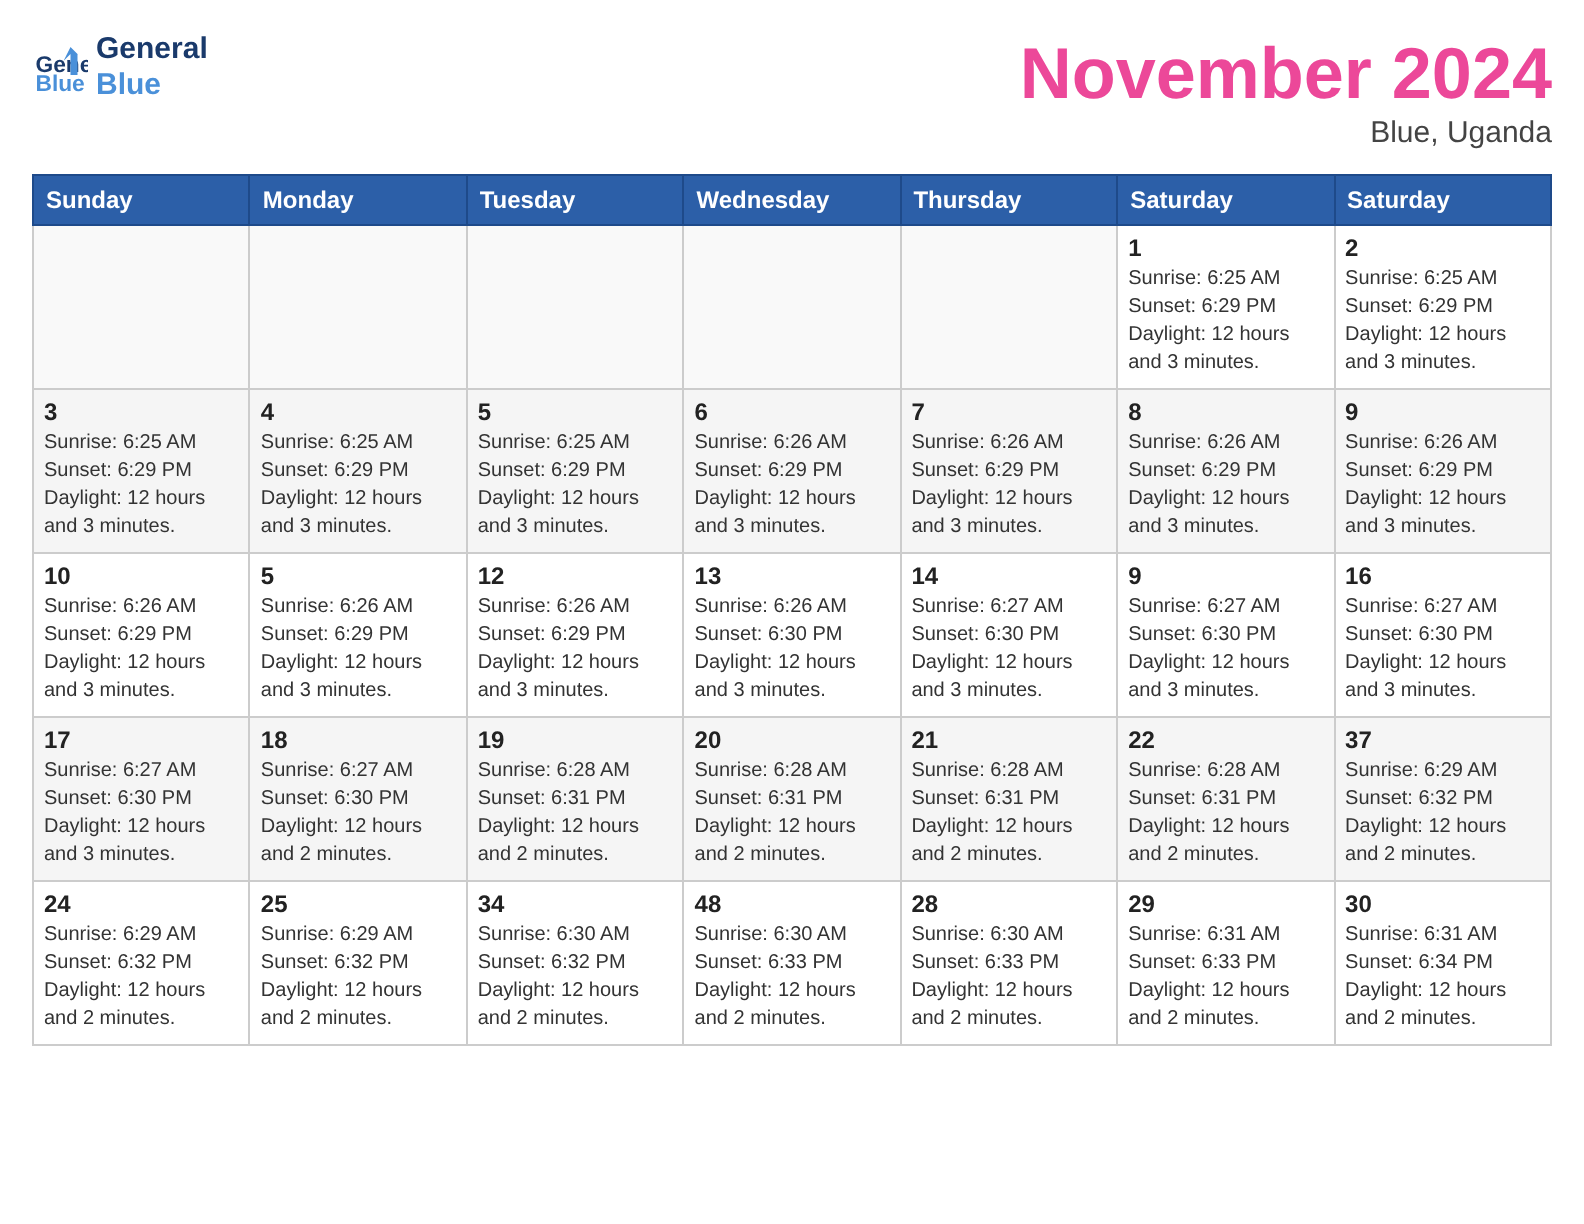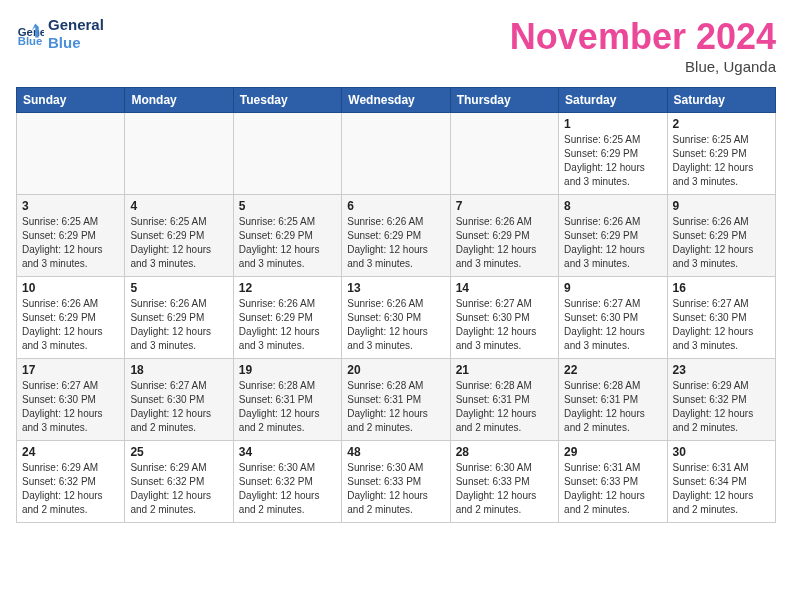--- a/index.html
+++ b/index.html
@@ -199,21 +199,21 @@
         </td>
         <td>
           <div class="day-num">21</div>
           <div class="day-info">Sunrise: 6:28 AM<br>Sunset: 6:31 PM<br>Daylight: 12 hours and 2 minutes.</div>
         </td>
         <td>
           <div class="day-num">22</div>
           <div class="day-info">Sunrise: 6:28 AM<br>Sunset: 6:31 PM<br>Daylight: 12 hours and 2 minutes.</div>
         </td>
         <td>
-          <div class="day-num">23</div>
+          <div class="day-num">37</div>
           <div class="day-info">Sunrise: 6:29 AM<br>Sunset: 6:32 PM<br>Daylight: 12 hours and 2 minutes.</div>
         </td>
       </tr>
       <tr>
         <td>
           <div class="day-num">24</div>
           <div class="day-info">Sunrise: 6:29 AM<br>Sunset: 6:32 PM<br>Daylight: 12 hours and 2 minutes.</div>
         </td>
         <td>
           <div class="day-num">25</div>

